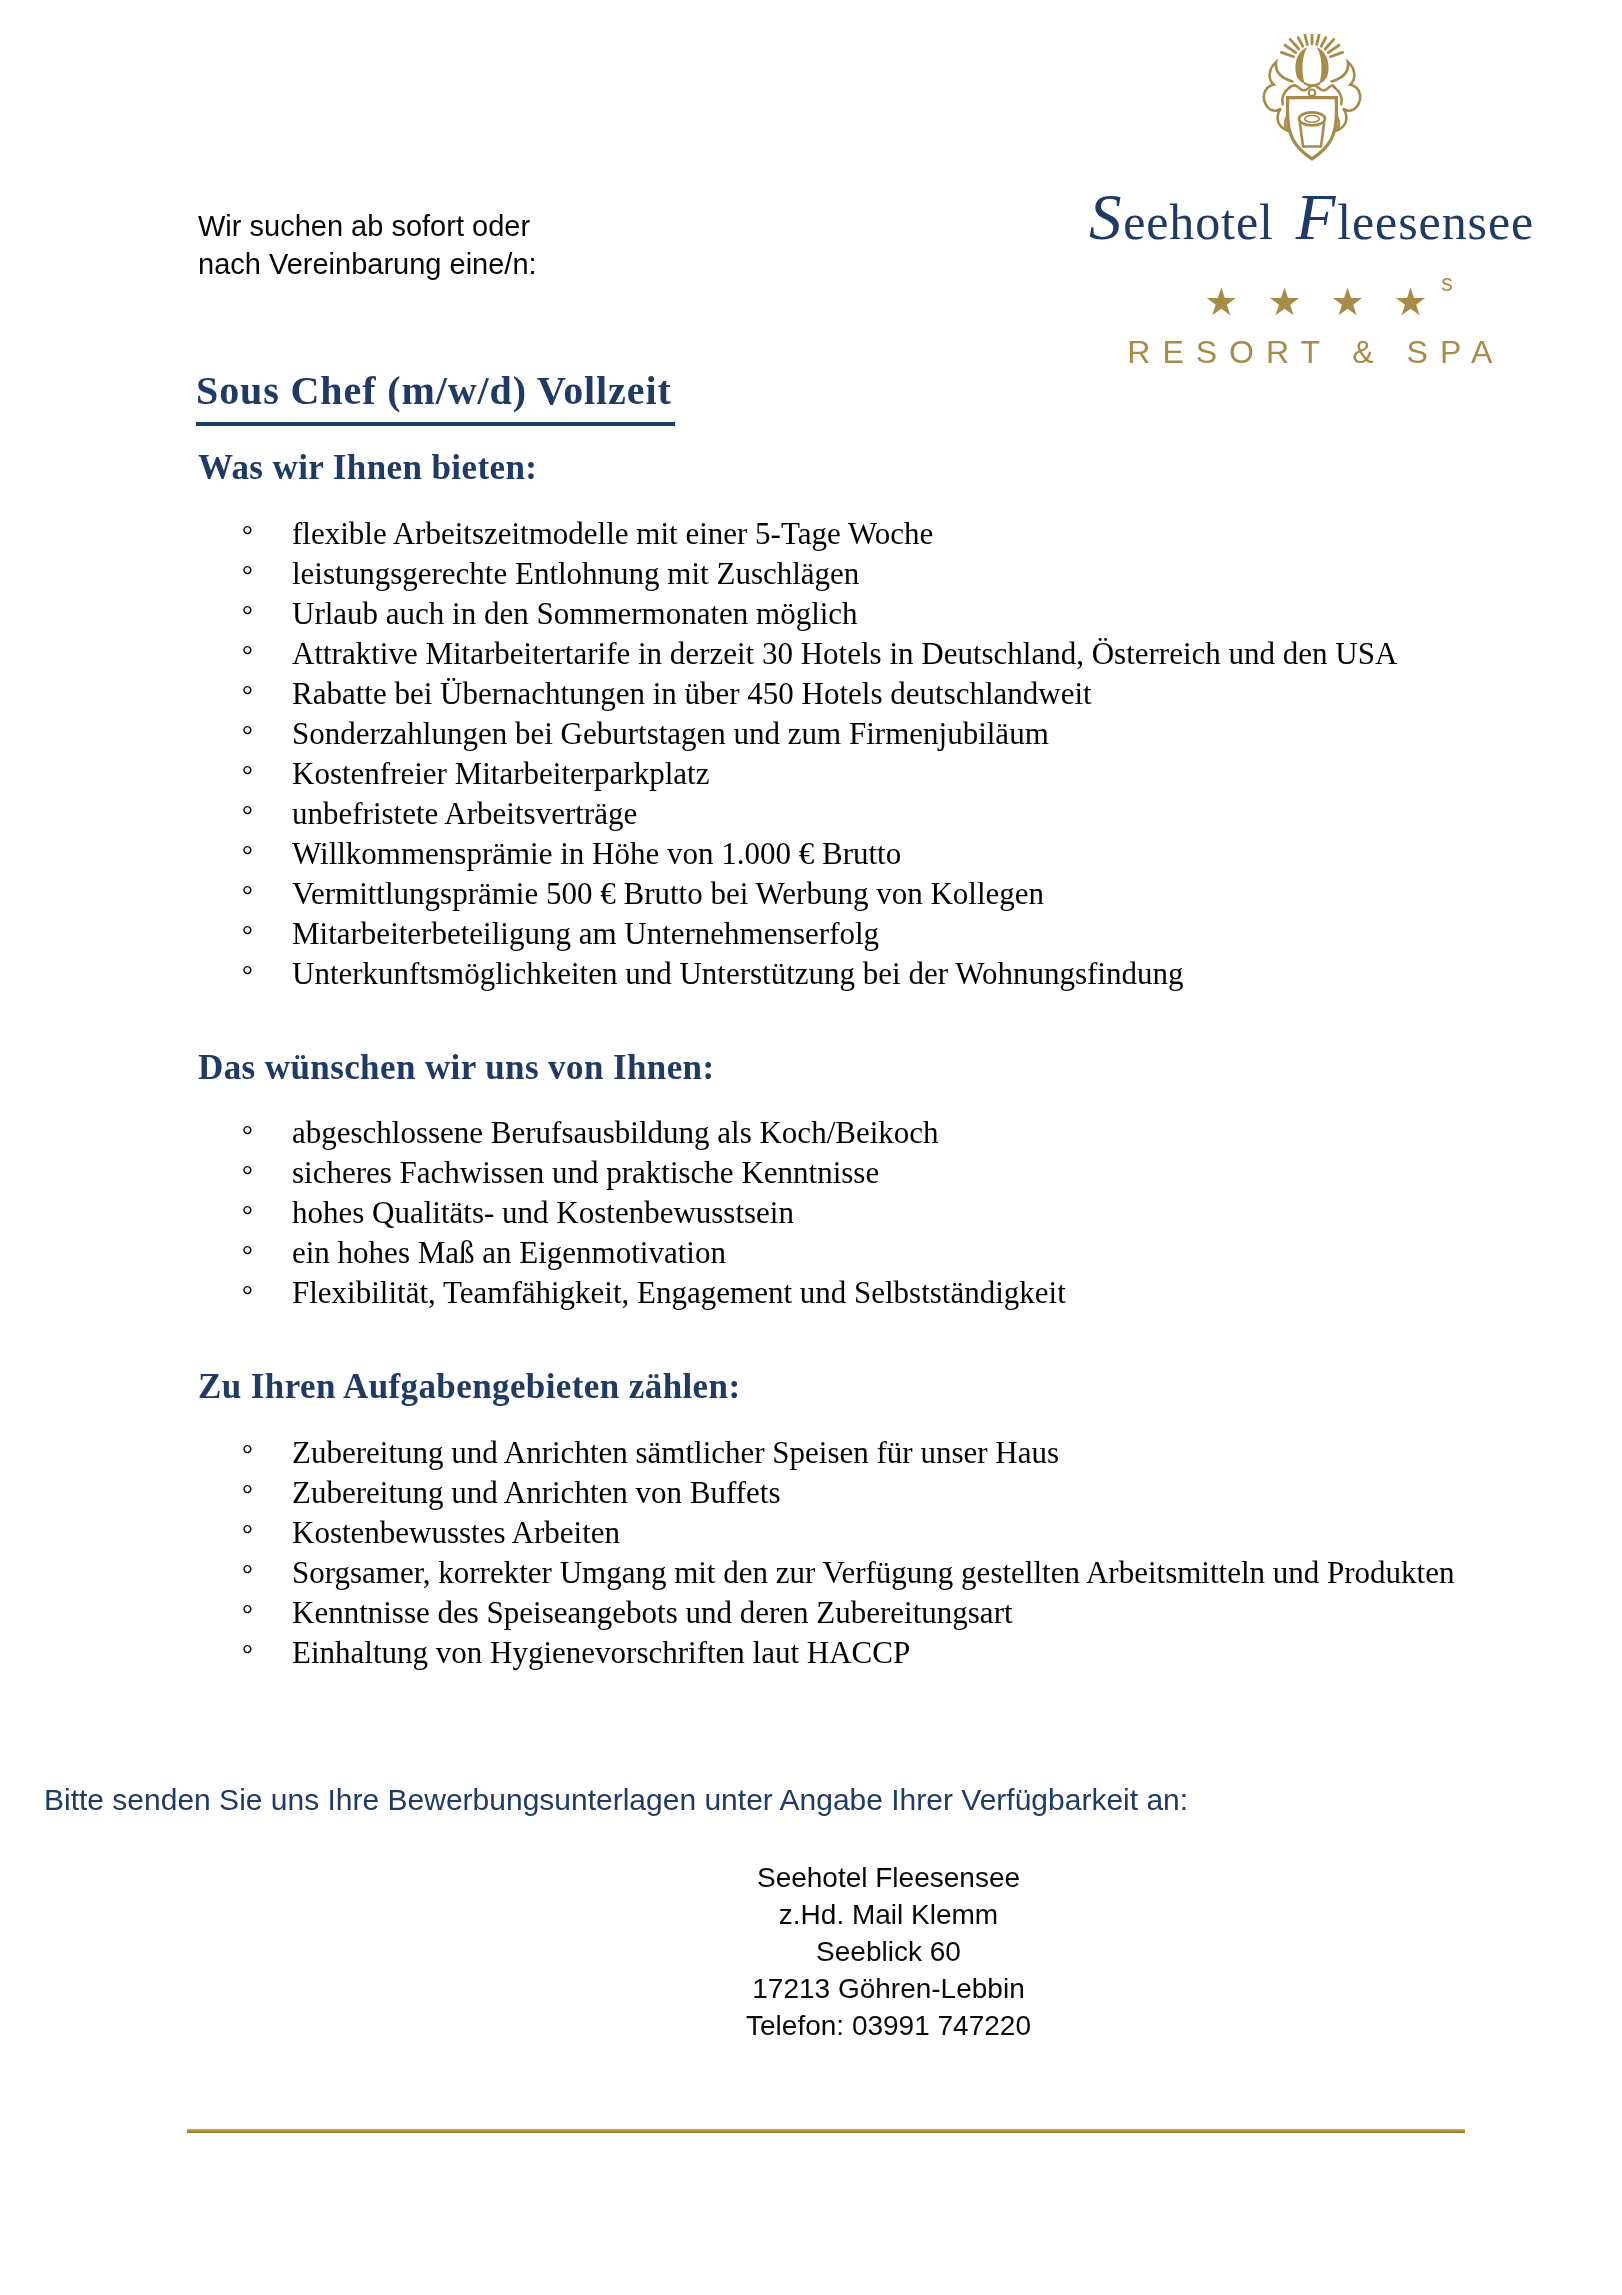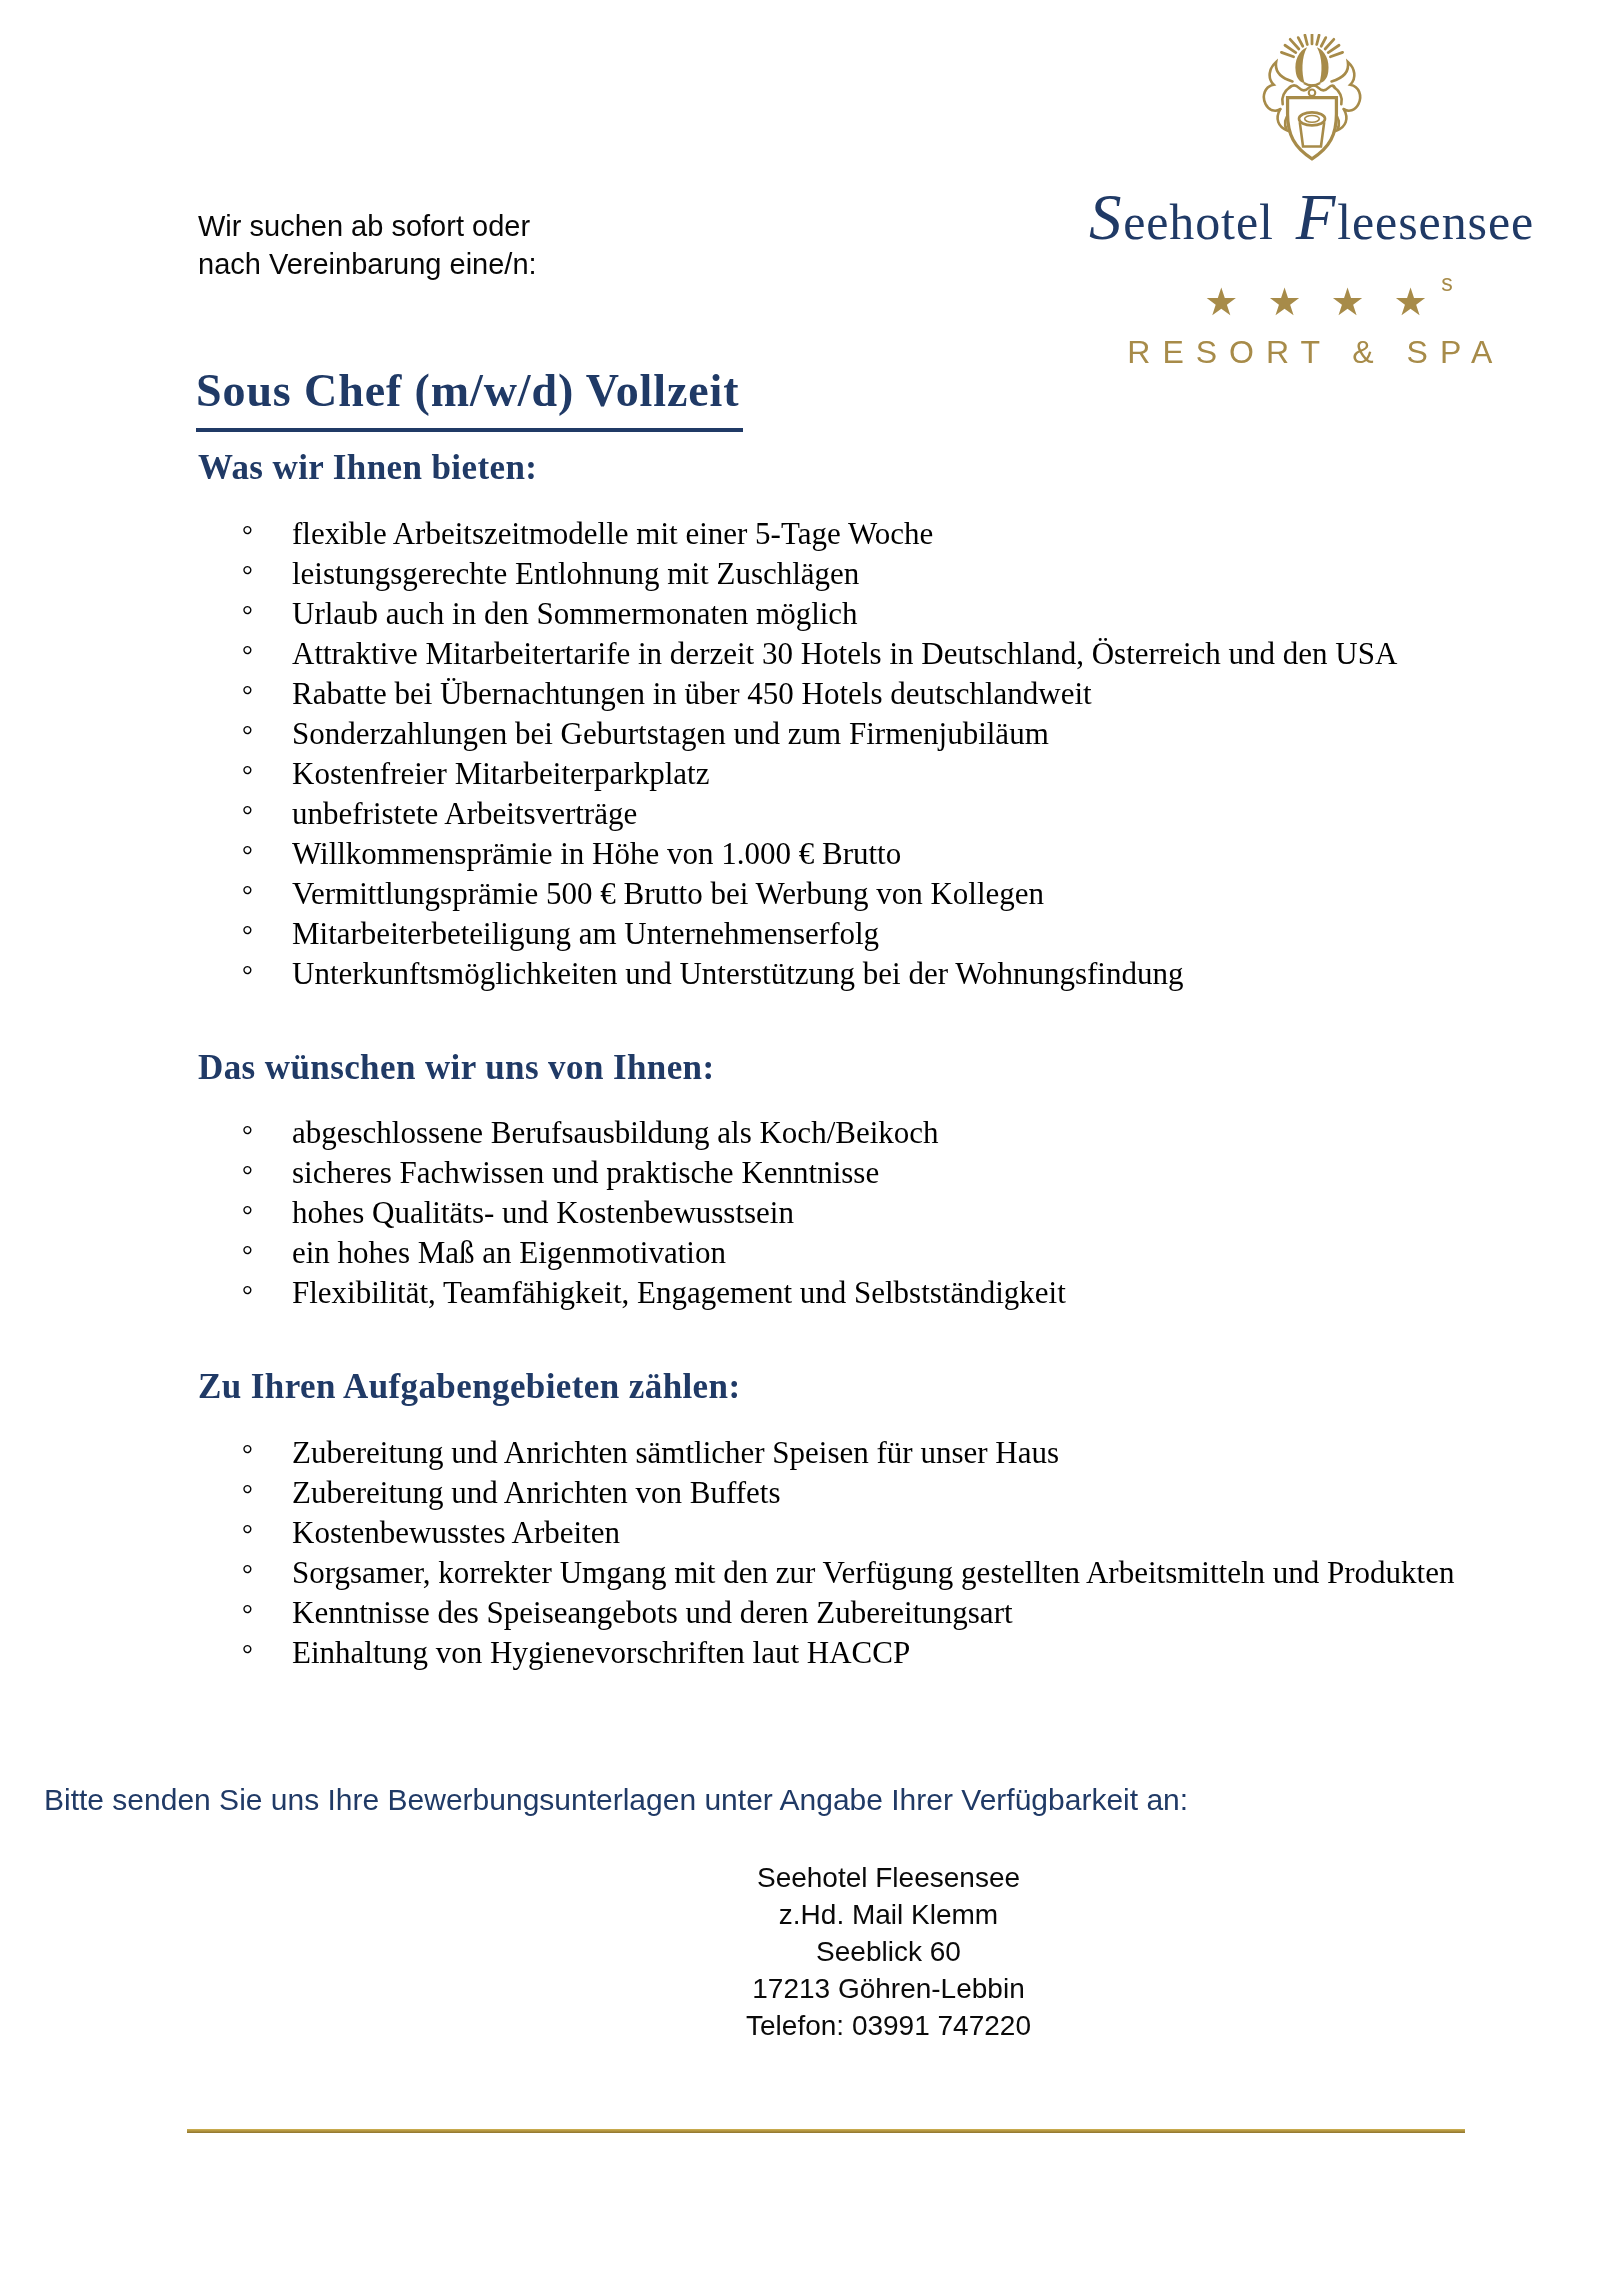--- a/index.html
+++ b/index.html
@@ -52,24 +52,24 @@
     margin-top:12px;
     font-family:"Liberation Sans", sans-serif;
     font-size:32px;letter-spacing:12px;color:var(--gold);
     white-space:nowrap;margin-left:8.5px;
   }
   
   .title{
     position:absolute;left:196px;top:359px;
     display:inline-block;
     color:var(--navy);
-    font-size:46px;font-weight:bold;letter-spacing:0.9px;
+    font-size:40px;font-weight:bold;letter-spacing:0.9px;
     line-height:63px;
     border-bottom:4.3px solid var(--navy);
-    padding-bottom:6px;padding-right:3.4px;
+    padding-bottom:0;padding-right:3.4px;
   }
   
   .content{position:absolute;left:198px;top:447px;width:1366px;}
   .content h2{
     margin:0 0 25.6px 0;
     color:var(--navy);
     font-size:35px;line-height:41px;font-weight:bold;letter-spacing:0.4px;
   }
   .content ul{list-style:none;margin:0 0 53px 0;padding:0;}
   .content li{

